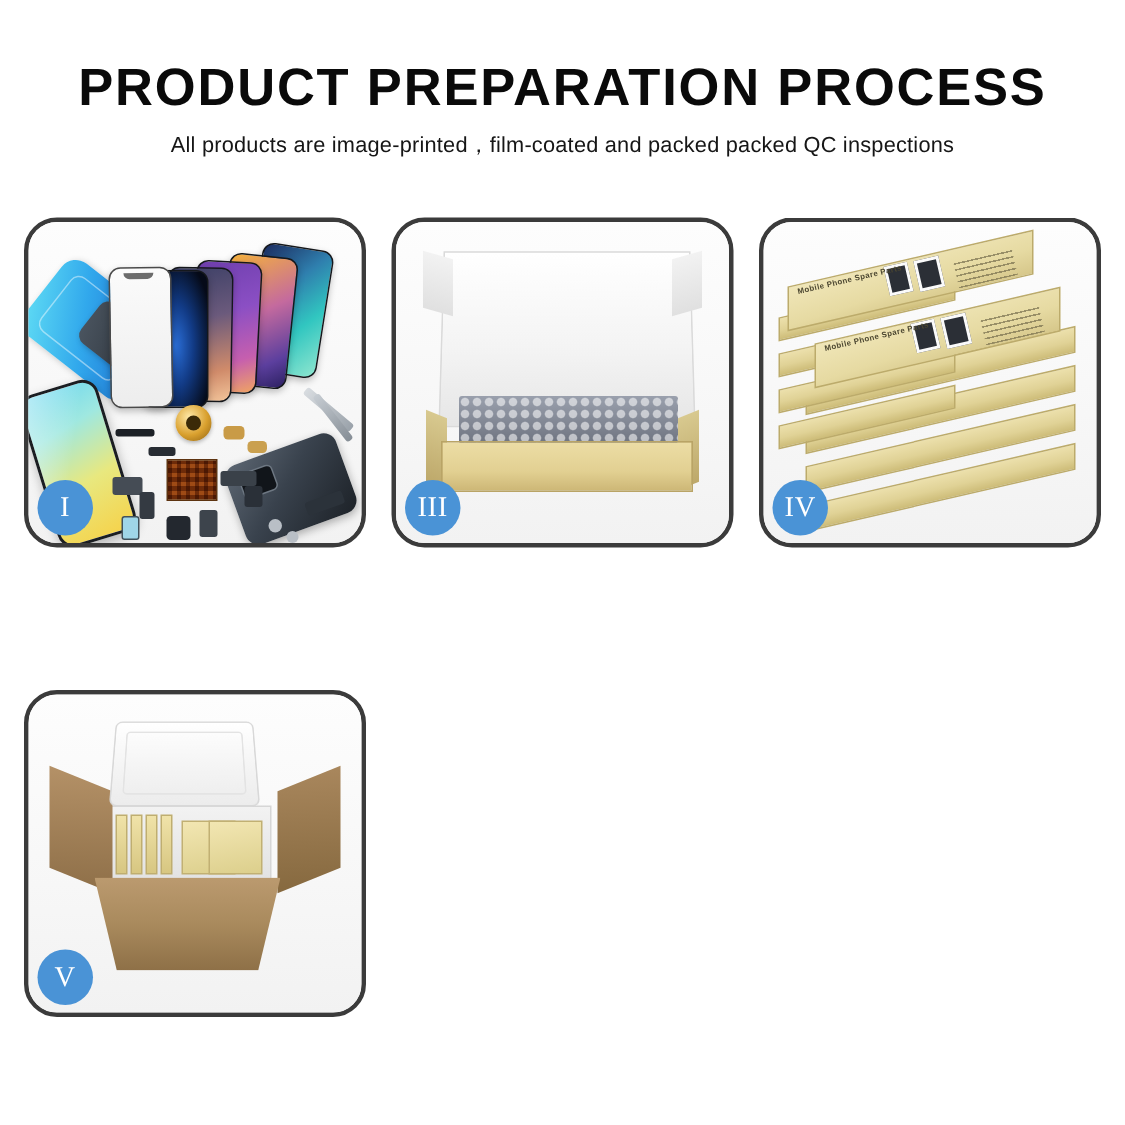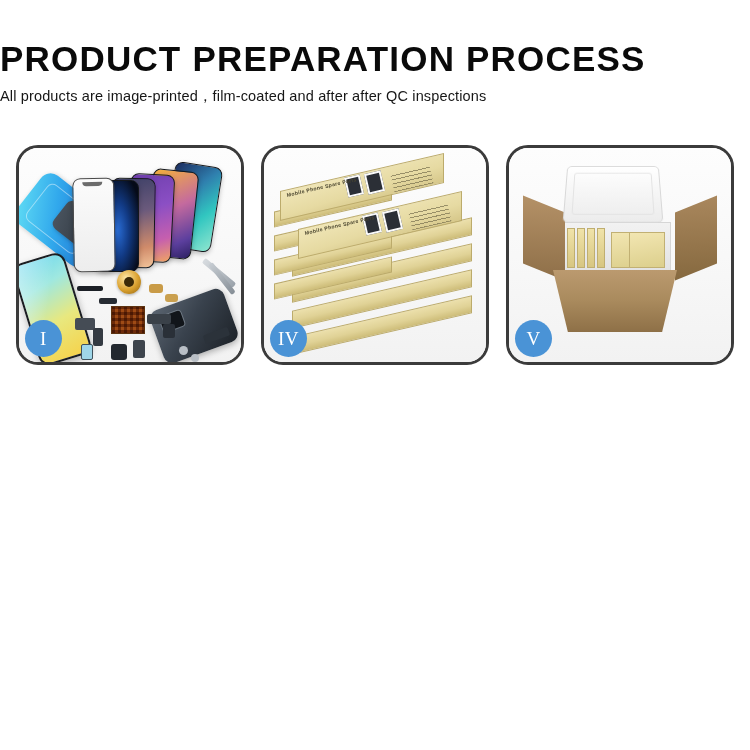--- a/index.html
+++ b/index.html
@@ -19,21 +19,21 @@
     height: 750px;
     background: #ffffff;
   }
 
   
   .header {
     position: absolute;
     top: 0; left: 0;
     width: 750px;
     height: 128px;
-    text-align: left;
+    text-align: center;
   }
 
   .title {
     margin-top: 40px;
     font-size: 35px;
     font-weight: 700;
     letter-spacing: 1.2px;
     color: #0a0a0a;
     line-height: 1.08;
     white-space: nowrap;
@@ -428,21 +428,21 @@
     background:#a88a5c; opacity:.85;
   }
 </style>
 </head>
 <body>
 
 <div class="page">
 
   <div class="header">
     <div class="title">PRODUCT PREPARATION PROCESS</div>
-    <div class="subtitle">All products are image-printed，film-coated and after after QC inspections</div>
+    <div class="subtitle">All products are image-printed，film-coated and packed packed QC inspections</div>
   </div>
 
   <div class="grid">
 
     <div class="panel">
       <div class="stage">
         <div class="p1-shield"></div>
         <div class="p1-shieldphone"></div>
 
         <div class="p1-fan">
@@ -472,20 +472,32 @@
         <div class="part pa9"></div>
         <div class="part pa10"></div>
         <div class="part pa11"></div>
         <div class="part pa12"></div>
         <div class="part pa13"></div>
       </div>
       <div class="badge">I</div>
     </div>
 
 
+    <div class="panel">
+      <div class="stage">
+        <div class="p3-lid"></div>
+        <div class="p3-lidflapL"></div>
+        <div class="p3-lidflapR"></div>
+        <div class="p3-wrap"></div>
+        <div class="p3-sideL"></div>
+        <div class="p3-sideR"></div>
+        <div class="p3-front"></div>
+      </div>
+      <div class="badge">III</div>
+    </div>
 
     <div class="panel">
       <div class="stage">
         <div class="p4-stack">
           <div class="kbox kb-s1"></div>
           <div class="kbox kb-s2"></div>
           <div class="kbox kb-s3"></div>
           <div class="kbox kb-s4"></div>
           <div class="kbox kb-s5"></div>
           <div class="kbox kb-s6"></div>

